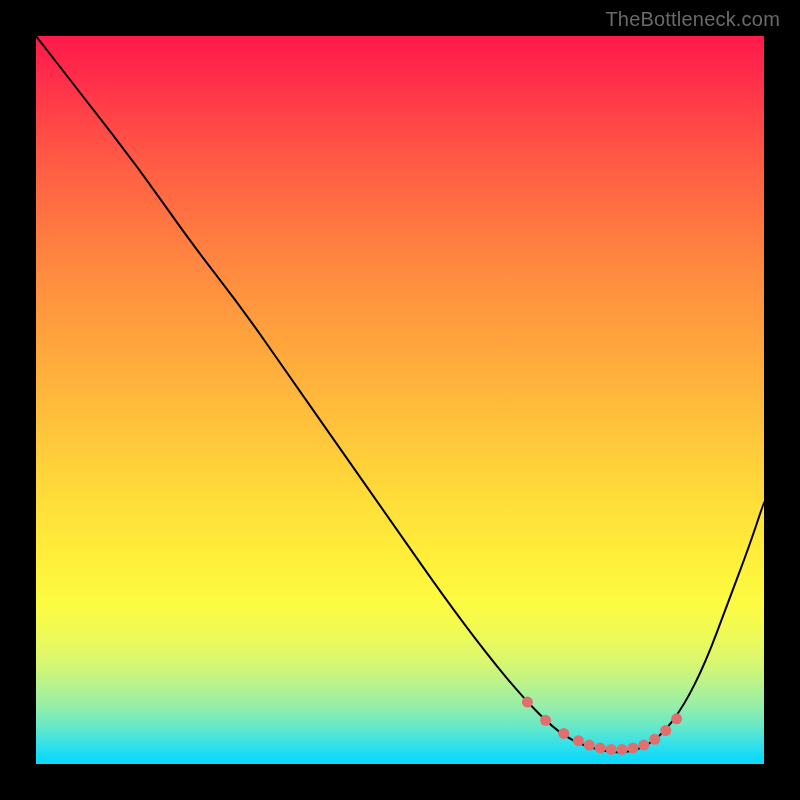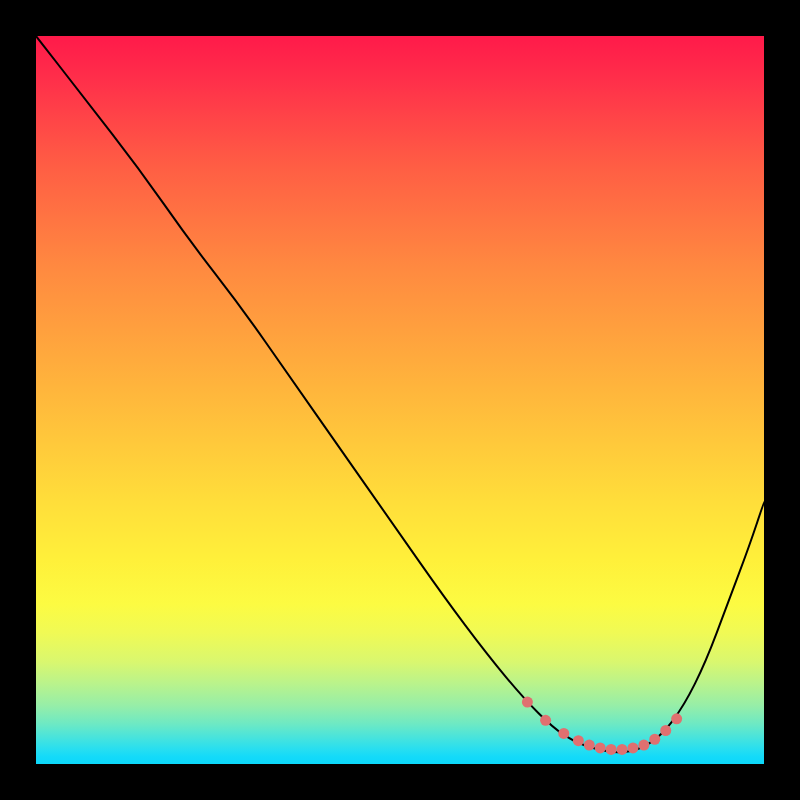--- a/index.html
+++ b/index.html
@@ -94,13 +94,14 @@
             <circle cx="586.0400000000001" cy="713.44" r="5.5" fill="#e07070"></circle>
             <circle cx="596.9599999999999" cy="711.984" r="5.5" fill="#e07070"></circle>
             <circle cx="607.88" cy="709.072" r="5.5" fill="#e07070"></circle>
             <circle cx="618.8" cy="703.248" r="5.5" fill="#e07070"></circle>
             <circle cx="629.72" cy="694.512" r="5.5" fill="#e07070"></circle>
             <circle cx="640.64" cy="682.864" r="5.5" fill="#e07070"></circle>
           </g>
       </svg>
     </div>
   </div>
+  <div class="watermark">TheBottleneck.com</div>
 </div>
 
 </body></html>

